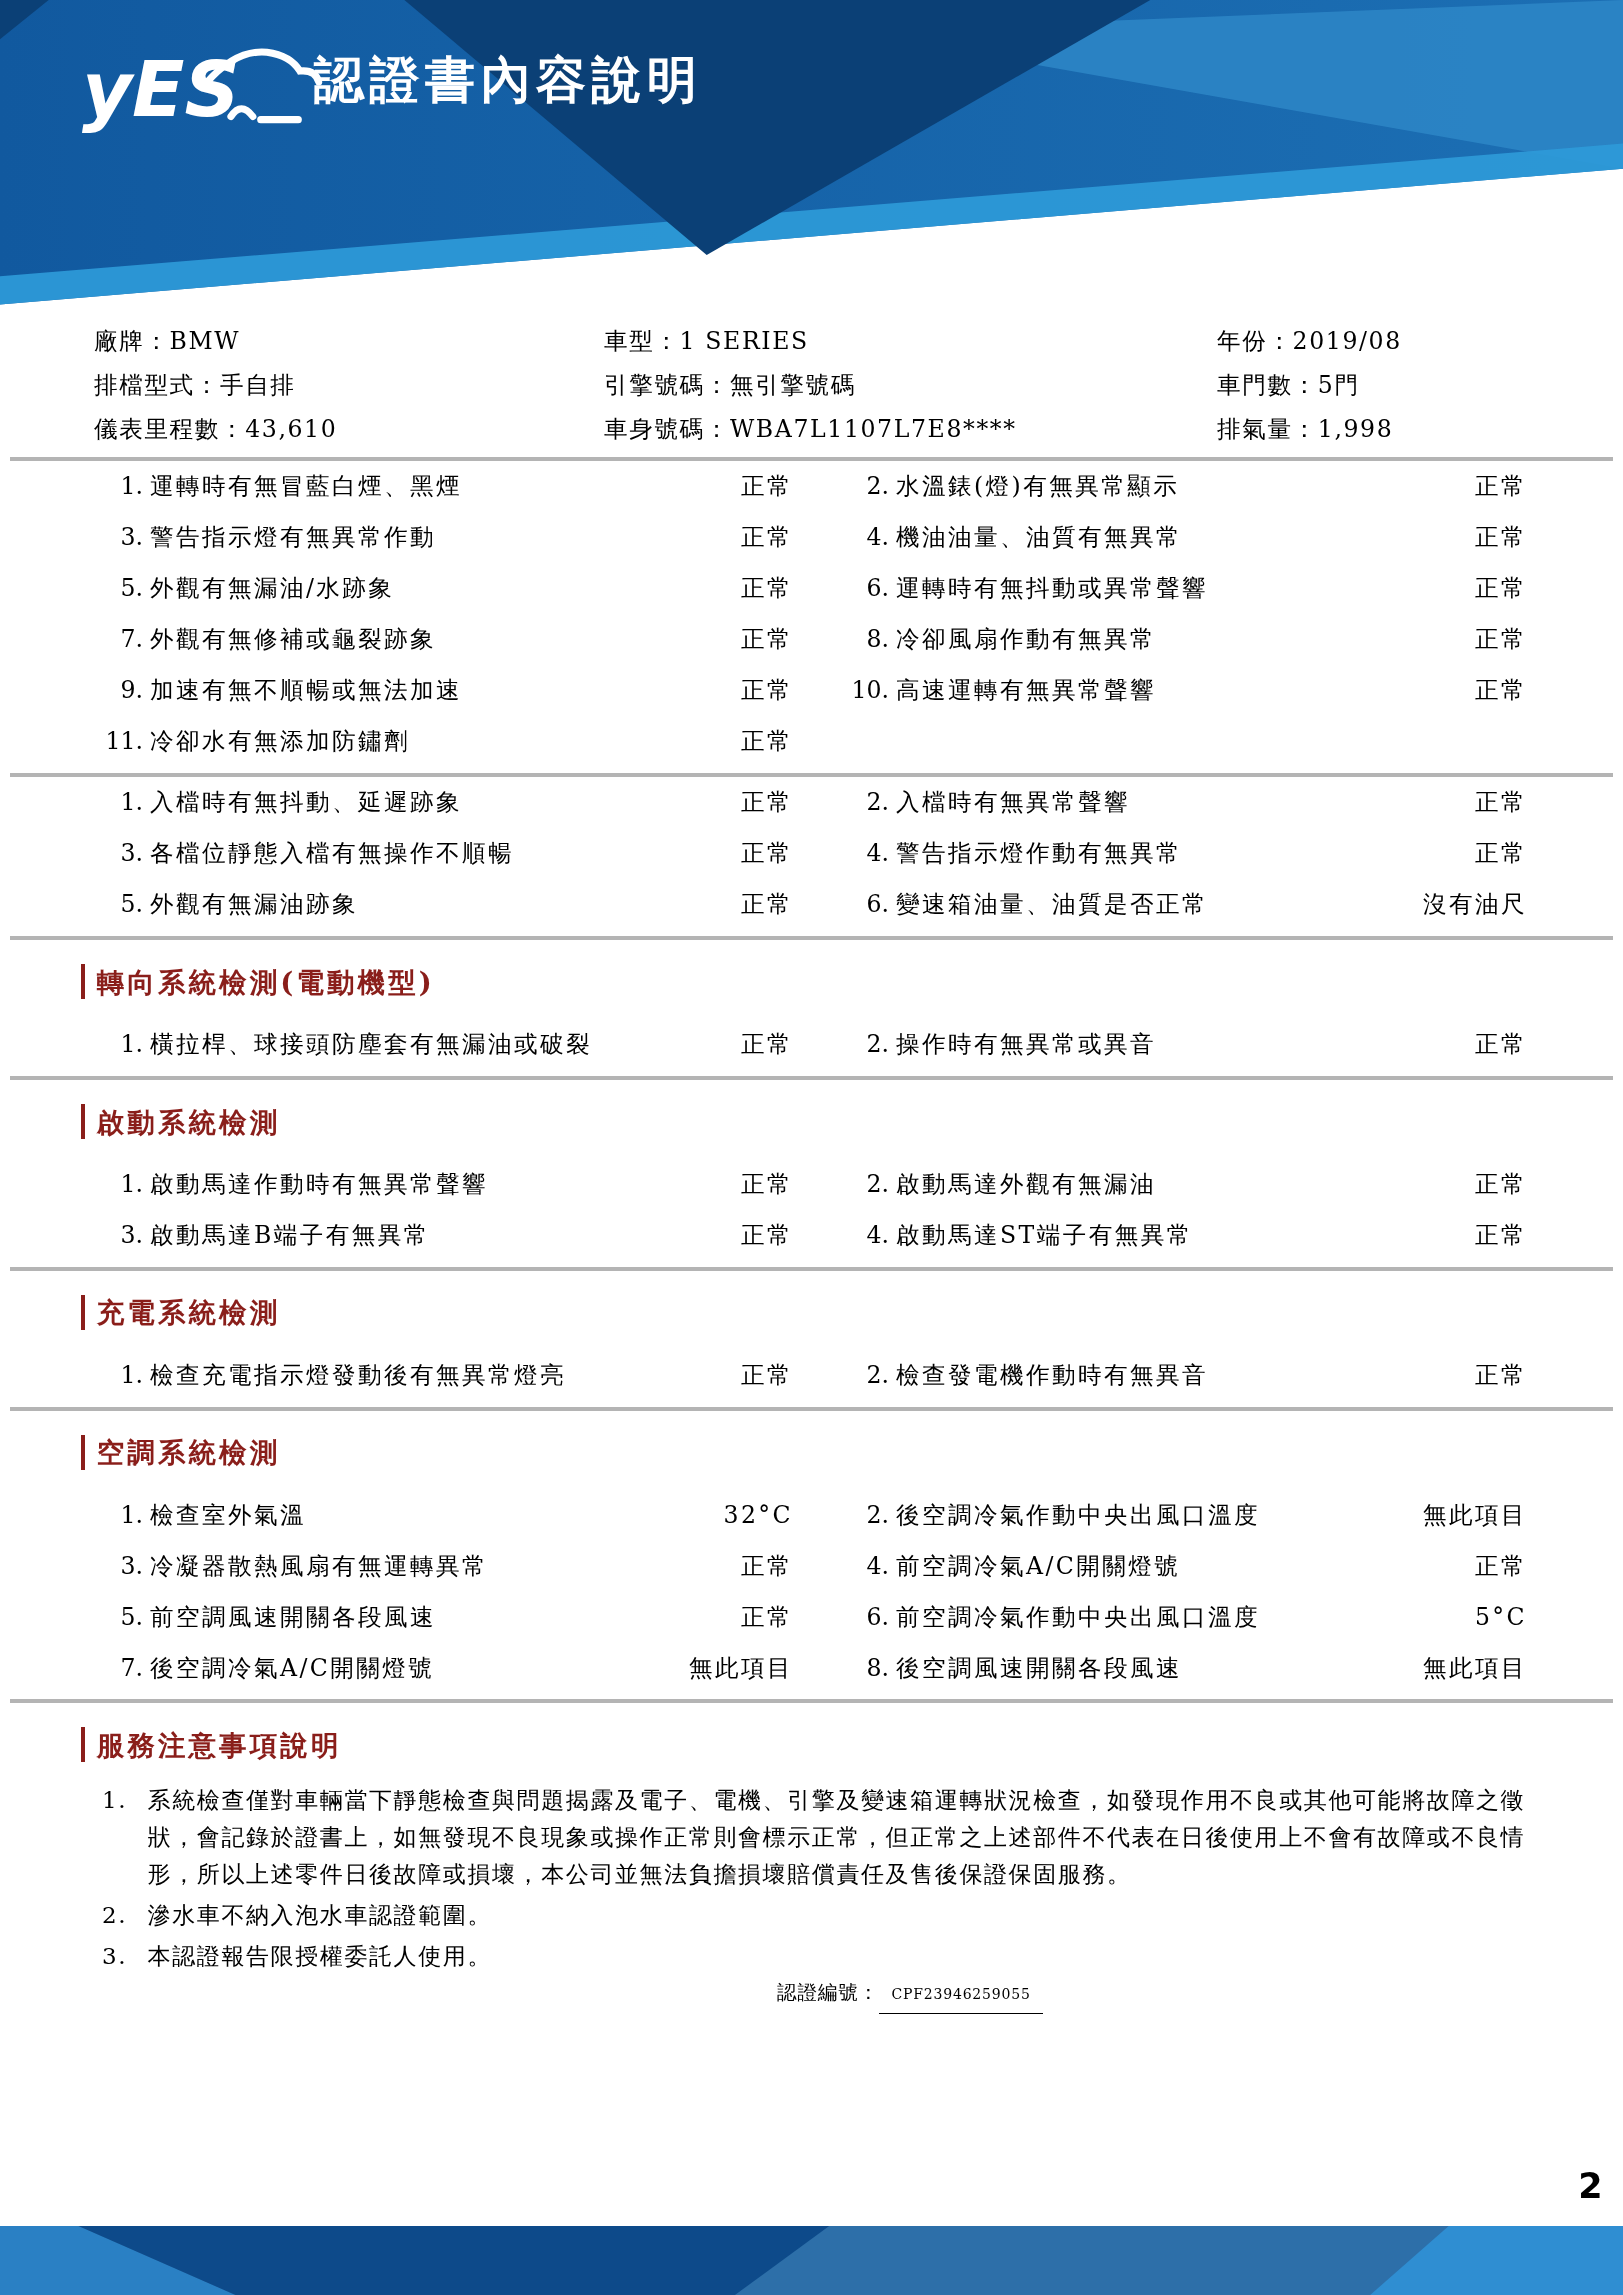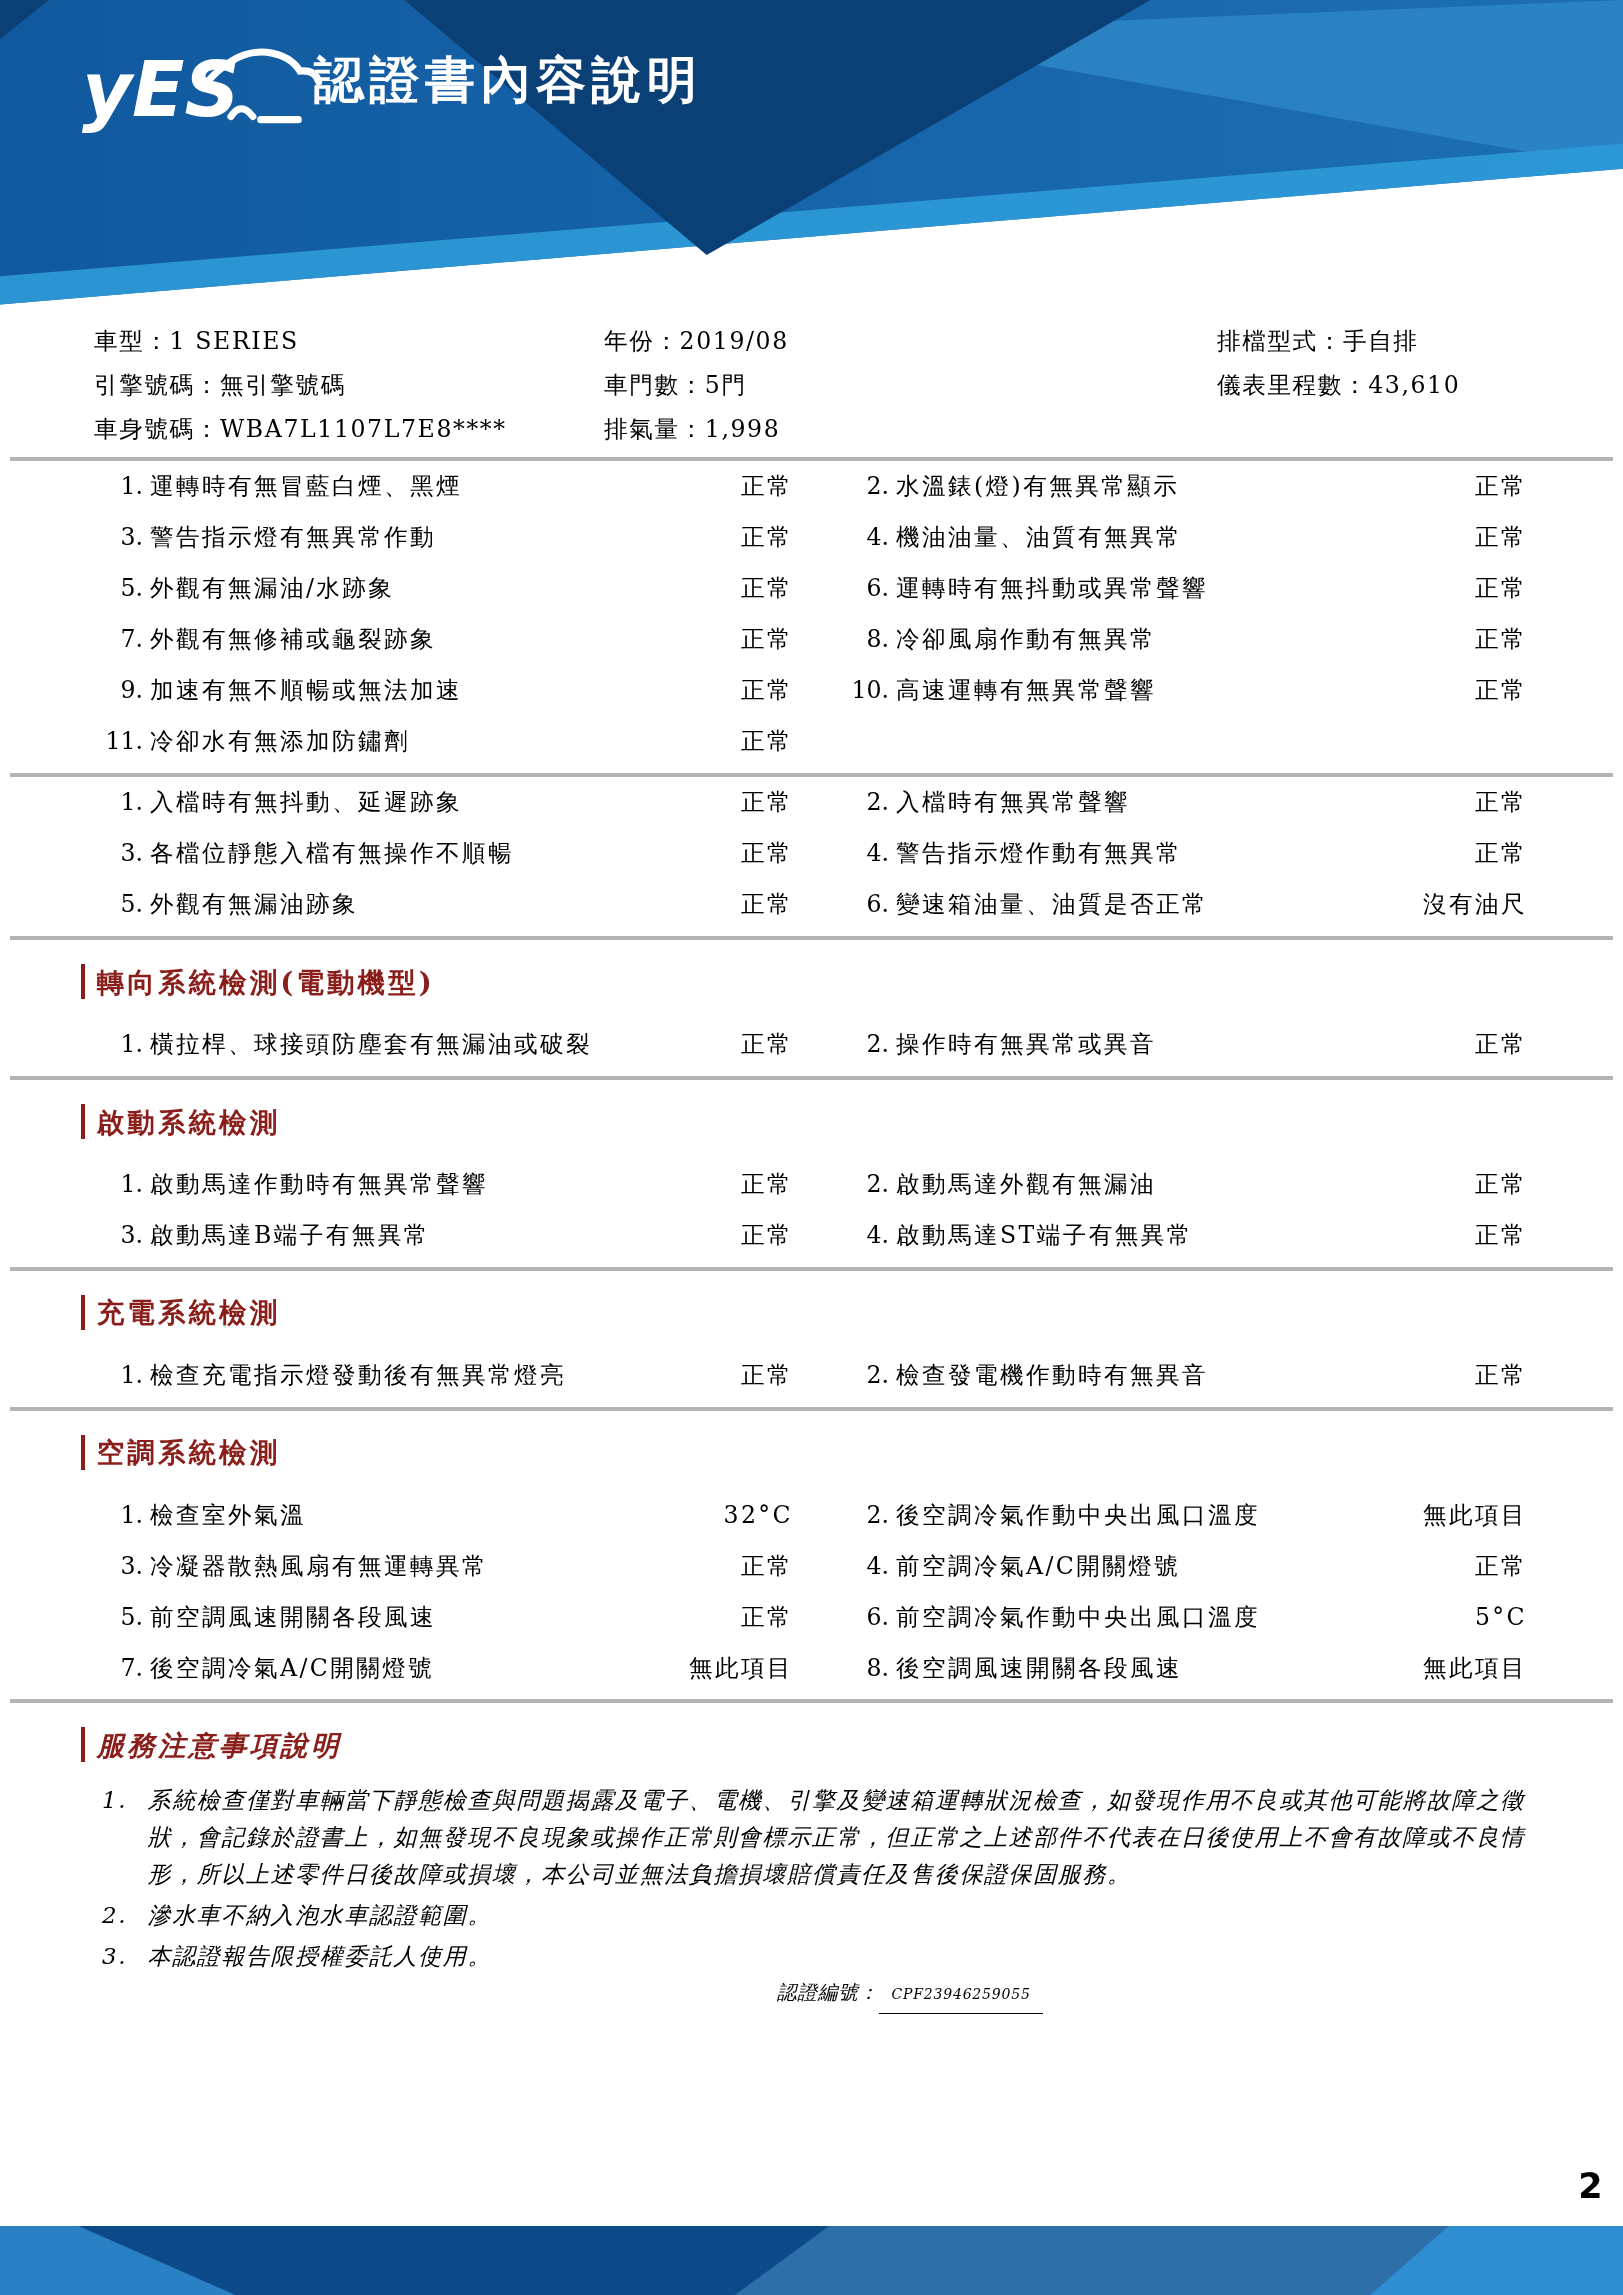--- a/index.html
+++ b/index.html
@@ -31,21 +31,21 @@
   .bar{display:inline-block;width:3.9px;height:35px;background:#8a1e1a;margin-right:11.8px;flex:none;}
   .items{
     display:grid;grid-template-columns:691px 679px;column-gap:55px;
     margin-left:102px;width:1425px;
   }
   .item{display:flex;align-items:center;height:51px;font-size:23.6px;white-space:nowrap;}
   .item .no{width:41px;text-align:right;flex:none;}
   .item .label{margin-left:7px;letter-spacing:2.4px;}
   .item .result{margin-left:auto;letter-spacing:2.4px;text-align:right;}
   
-  .notes{position:relative;font-style:italic;}
+  .notes{position:relative;}
   .note{
     display:flex;margin-left:102px;width:1437px;font-size:23px;line-height:37px;
     letter-spacing:1.6px;position:relative;margin-bottom:3.9px;
   }
   .note .no{width:33px;flex:none;}
   .note .text{margin-left:12.6px;}
   .cert{
     position:absolute;left:675px;top:21px;font-size:19.6px;letter-spacing:0.8px;
     display:flex;align-items:baseline;white-space:nowrap;
   }
@@ -88,20 +88,21 @@
         <path d="M190 104 Q 203 84 218 104"></path>
         <path d="M228 108 L 276 108"></path>
       </g>
     </svg>
     <div class="banner-title">認證書內容說明</div>
   </div>
 
   <div class="content">
 
     <div class="info">
+        <div class="info-cell"><span>廠牌：</span><span>BMW</span></div>
         <div class="info-cell"><span>車型：</span><span>1 SERIES</span></div>
         <div class="info-cell"><span>年份：</span><span>2019/08</span></div>
         <div class="info-cell"><span>排檔型式：</span><span>手自排</span></div>
         <div class="info-cell"><span>引擎號碼：</span><span>無引擎號碼</span></div>
         <div class="info-cell"><span>車門數：</span><span>5門</span></div>
         <div class="info-cell"><span>儀表里程數：</span><span>43,610</span></div>
         <div class="info-cell"><span>車身號碼：</span><span>WBA7L1107L7E8****</span></div>
         <div class="info-cell"><span>排氣量：</span><span>1,998</span></div>
       </div>
     <div class="rule"></div>

